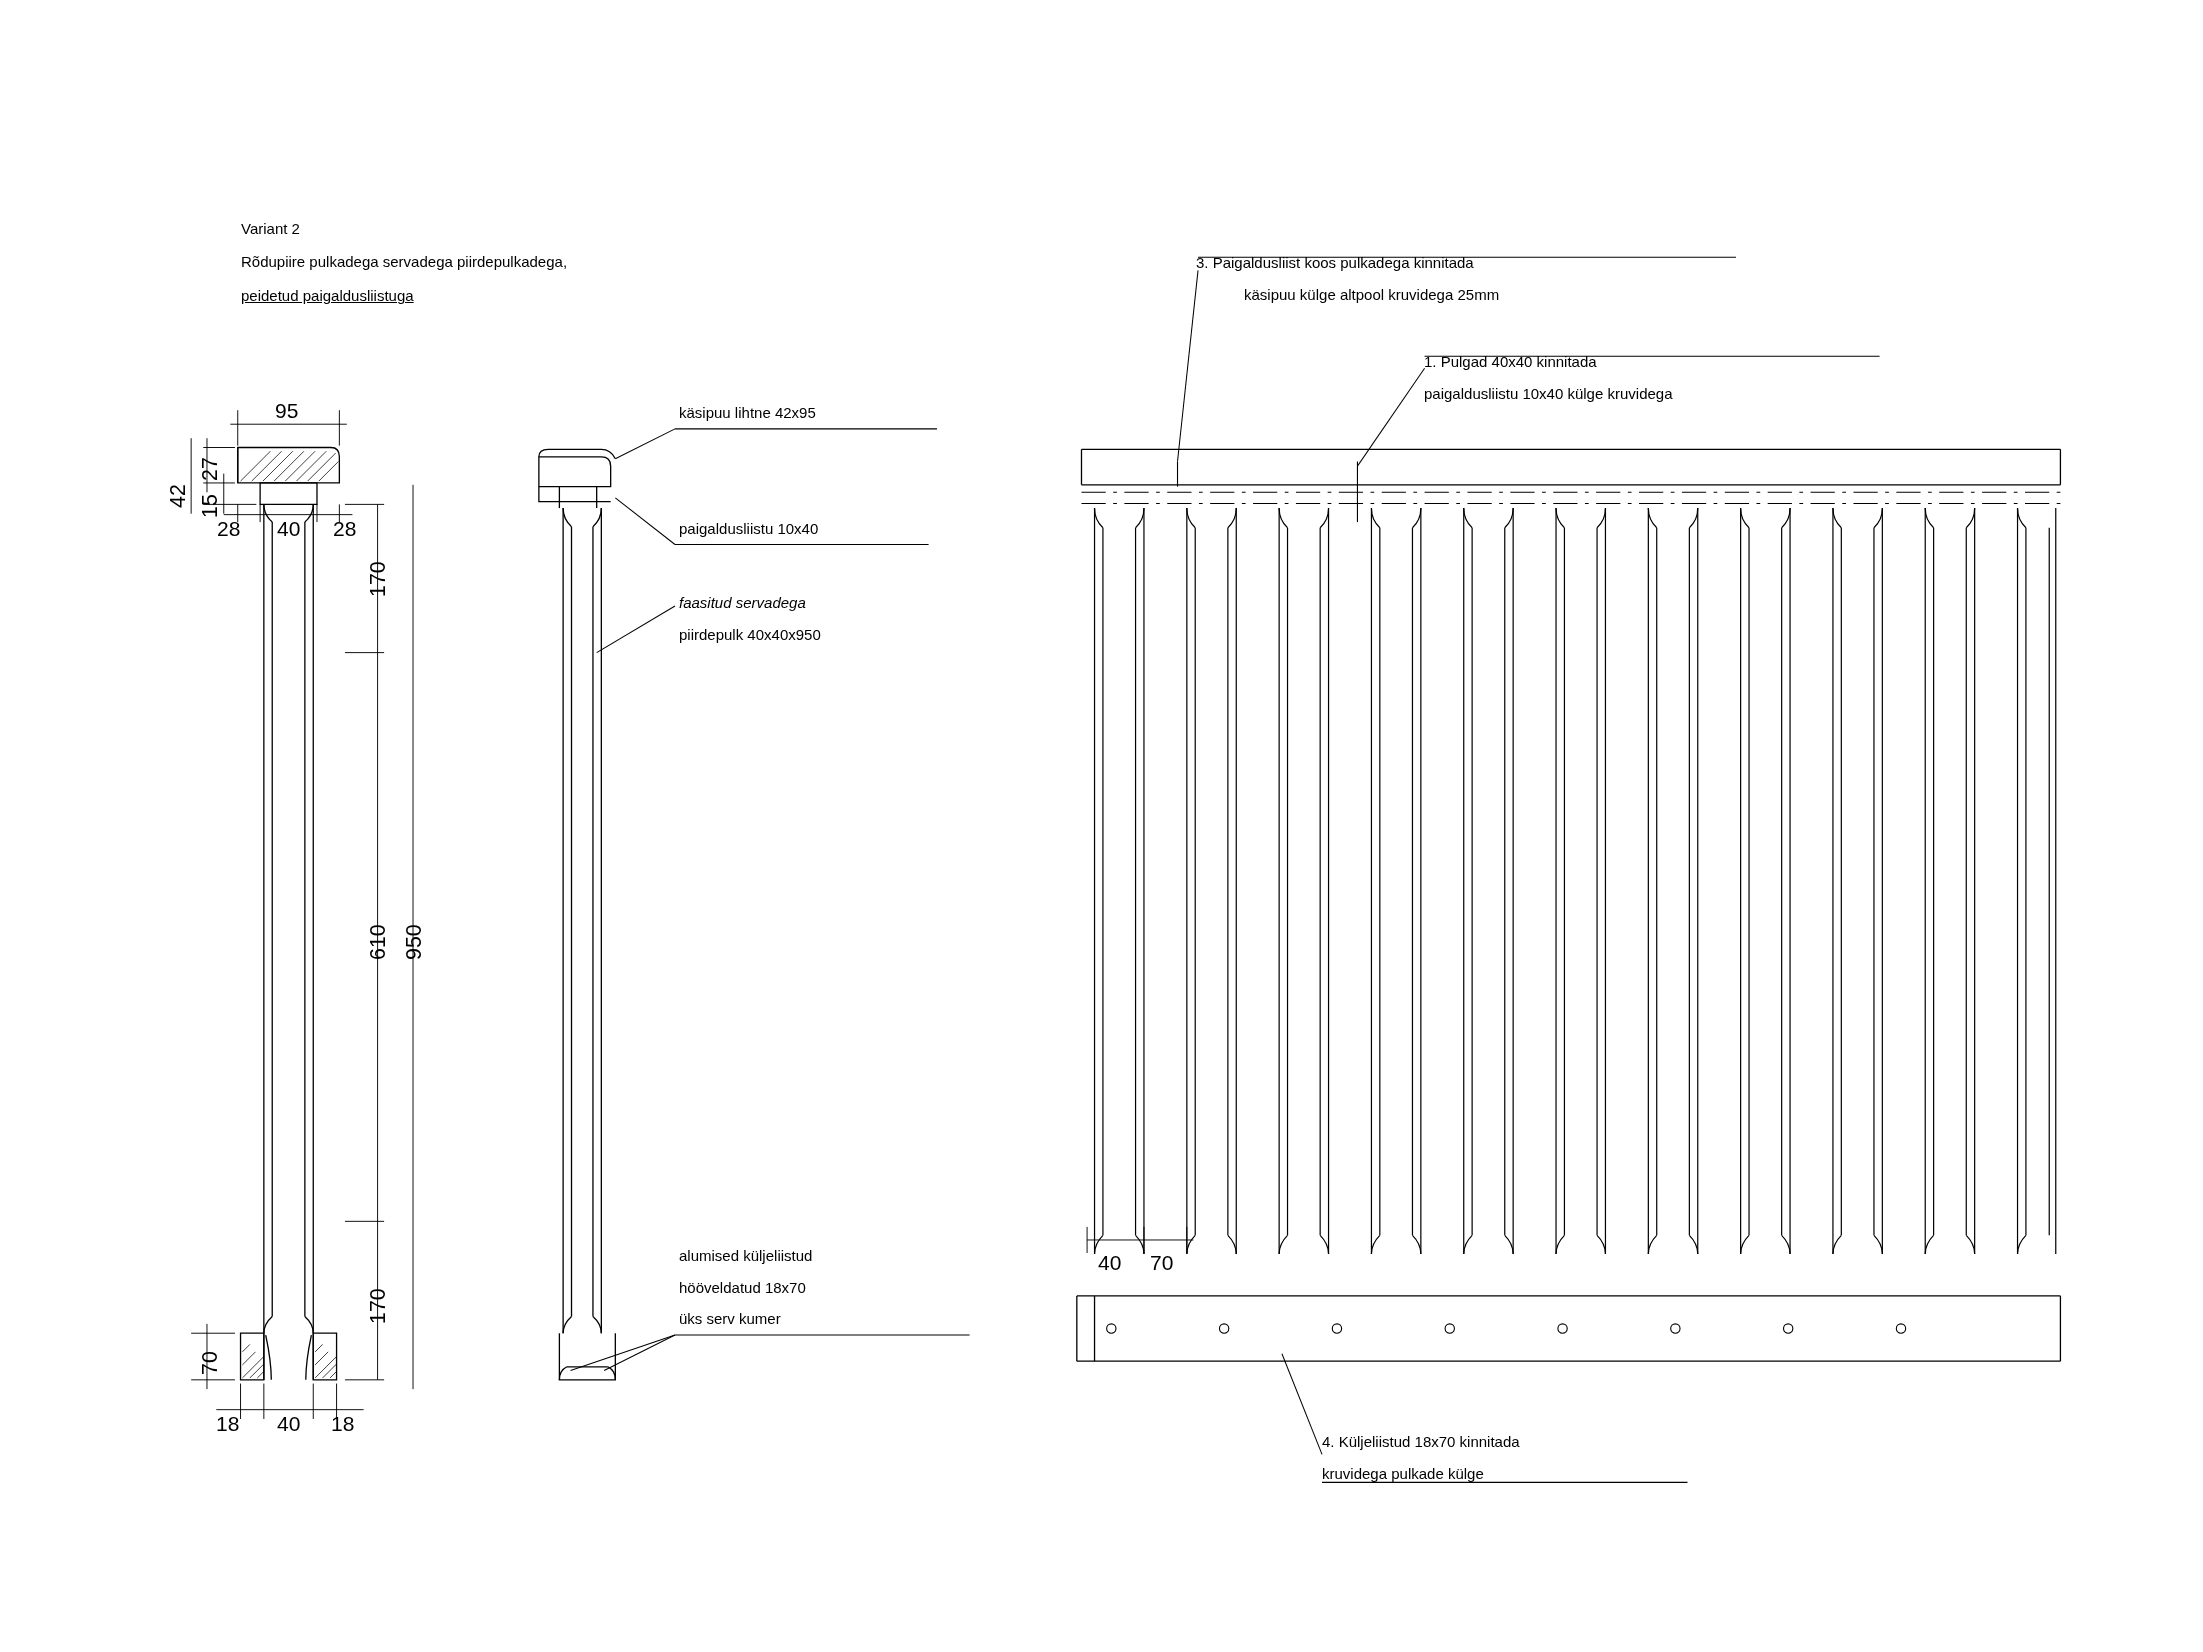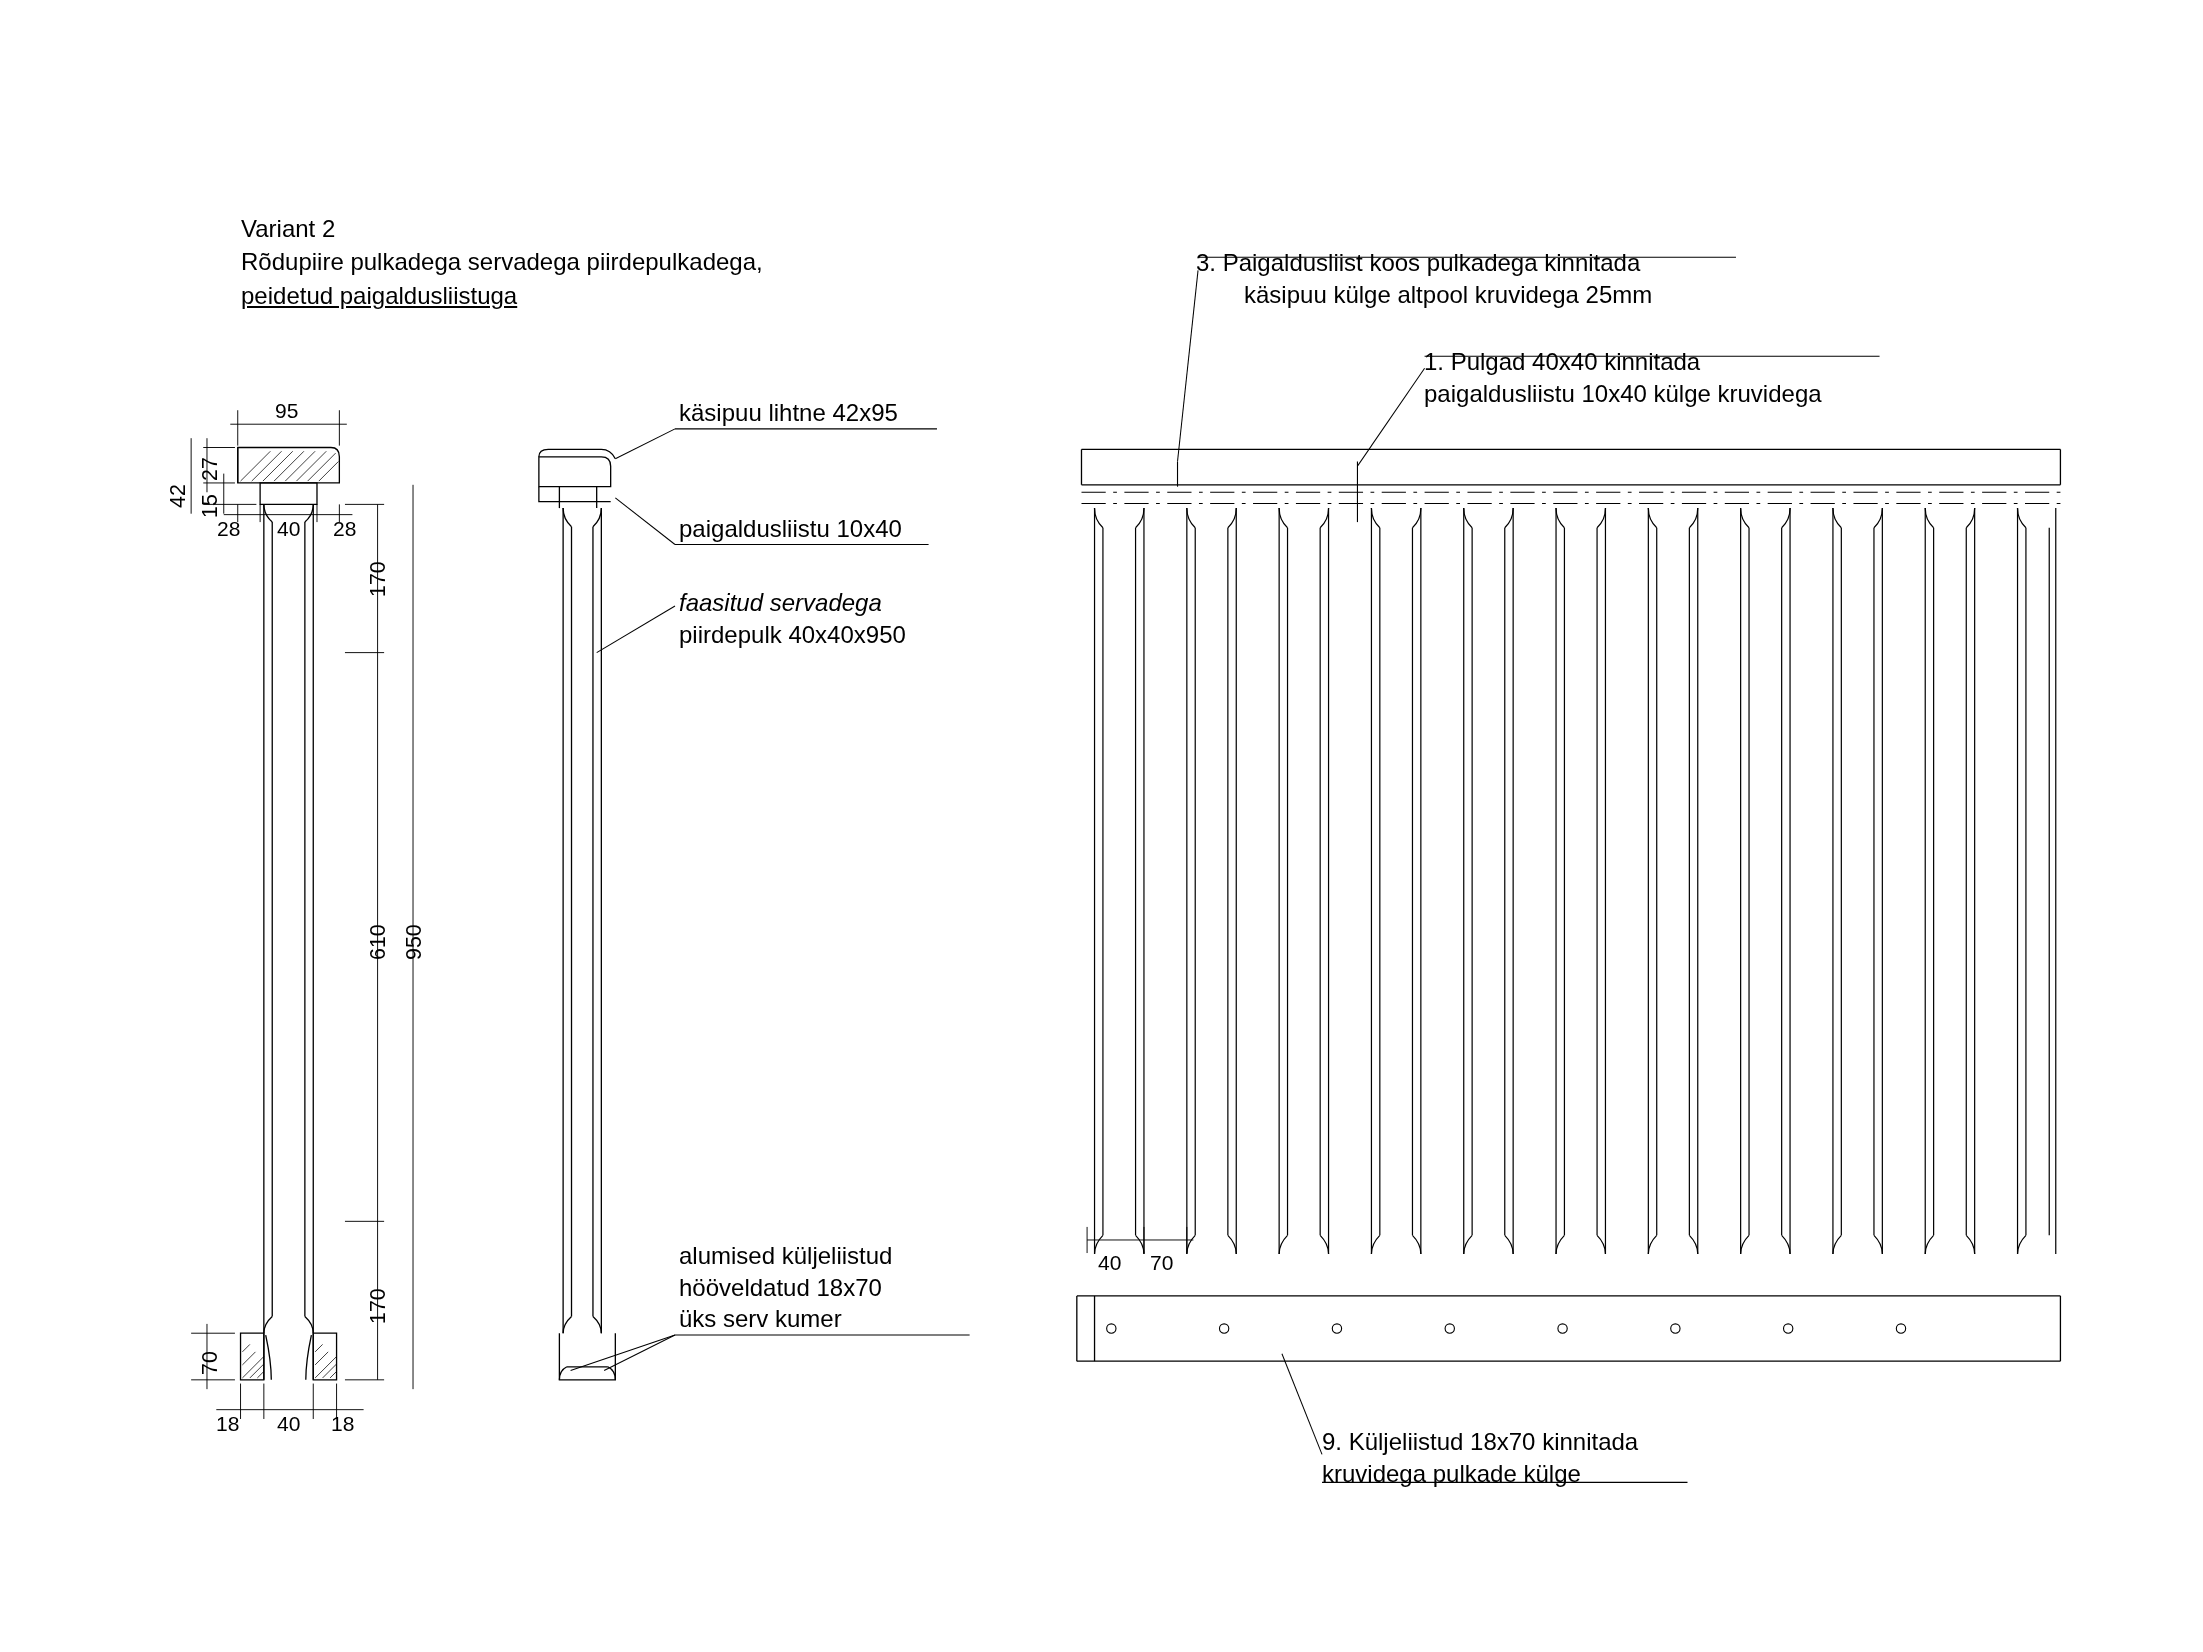--- a/index.html
+++ b/index.html
@@ -1,19 +1,19 @@
 <!DOCTYPE html>
 <html style="font-size:15px"><head>
 <meta charset="utf-8">
 <style>
   html,body{margin:0;padding:0;background:#ffffff;}
   body{font-family:"Liberation Sans",sans-serif;color:#000;}
   #sheet{position:relative;width:2204px;height:1653px;background:#fff;overflow:hidden;}
 
-  .txt{position:absolute;font-size:24px;line-height:32px;white-space:pre;color:#000;}
+  .txt{position:absolute;font-size:15px;line-height:32px;white-space:pre;color:#000;}
   .dim{position:absolute;font-size:21px;line-height:24px;white-space:pre;color:#000;}
   .dimv{position:absolute;font-size:21.4px;line-height:24px;white-space:pre;color:#000;
         transform-origin:left top;transform:rotate(-90deg);}
 
   svg{position:absolute;left:0;top:0;overflow:visible;}
 </style>
 </head>
 <body>
 
 <div id="sheet">
@@ -331,17 +331,17 @@
 
   <div class="dim" style="left:1098px;top:1251px;">40</div>
   <div class="dim" style="left:1150px;top:1251px;">70</div>
 
   <div class="txt" style="left:1196px;top:247px;">3. Paigaldusliist koos pulkadega kinnitada</div>
   <div class="txt" style="left:1196px;top:279px;margin-left:48px;">käsipuu külge altpool kruvidega 25mm</div>
 
   <div class="txt" style="left:1424px;top:346px;">1. Pulgad 40x40 kinnitada</div>
   <div class="txt" style="left:1424px;top:378px;">paigaldusliistu 10x40 külge kruvidega</div>
 
-  <div class="txt" style="left:1322px;top:1426px;">9. Küljeliistud 18x70 kinnitada</div>
+  <div class="txt" style="left:1322px;top:1426px;">4. Küljeliistud 18x70 kinnitada</div>
   <div class="txt" style="left:1322px;top:1458px;">kruvidega pulkade külge</div>
 
 </div>
 
 
 </body></html>

